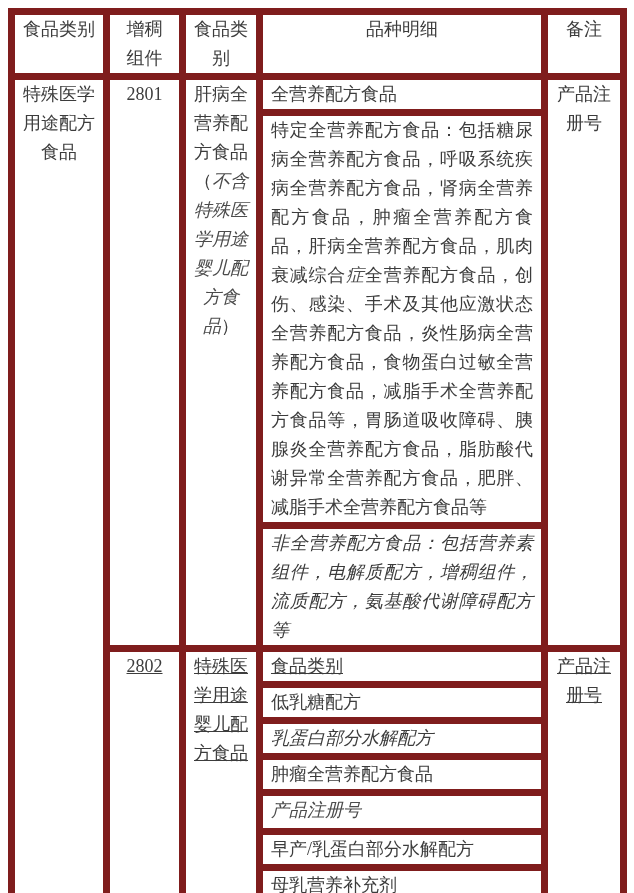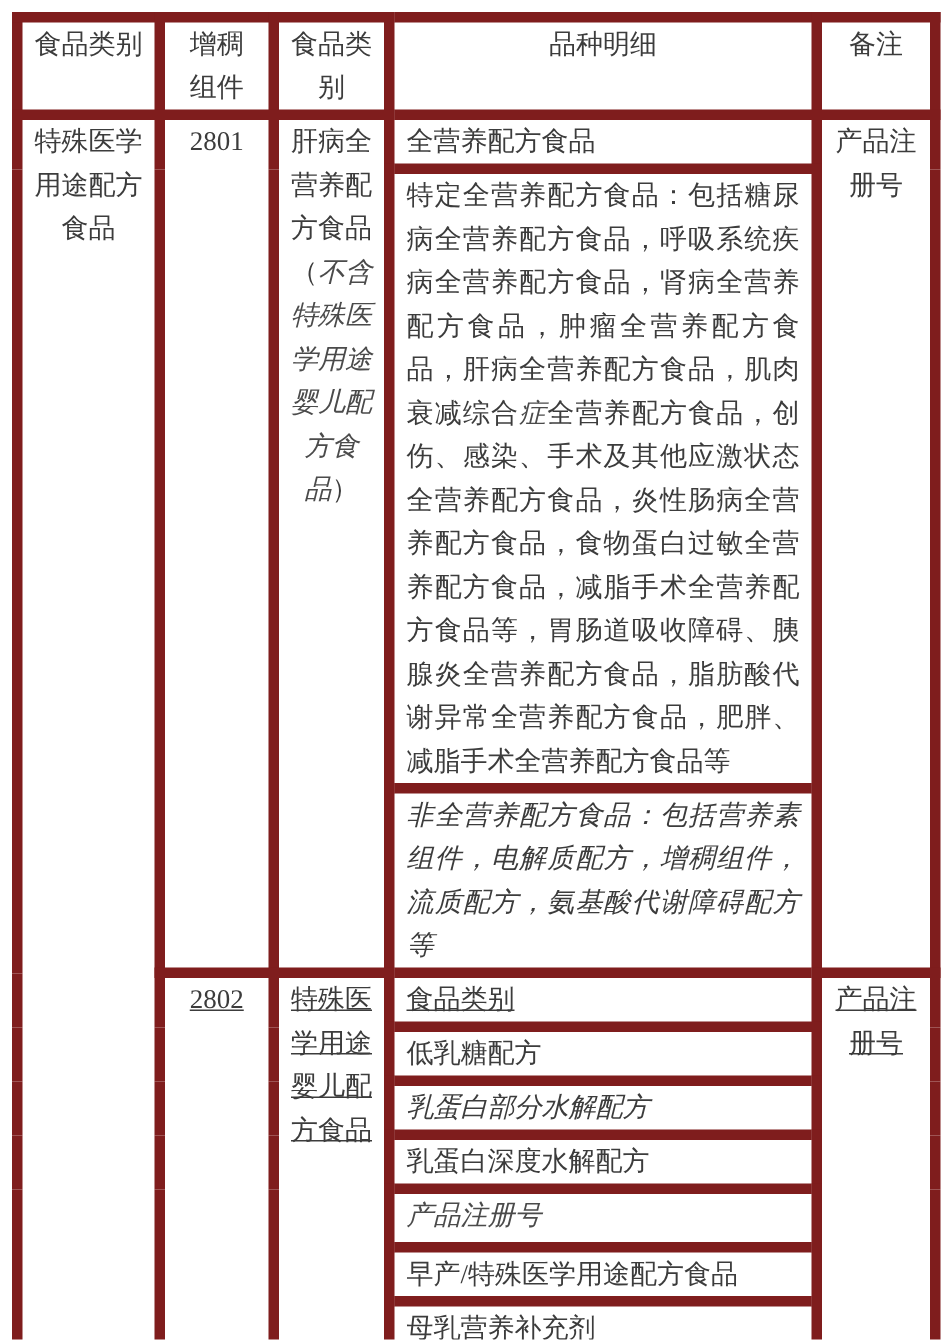--- a/index.html
+++ b/index.html
@@ -107,27 +107,27 @@
         <td class="item">食品类别</td>
         <td class="center-col" rowspan="8">产品注册号</td>
       </tr>
       <tr style="height:31px;">
         <td class="item">低乳糖配方</td>
       </tr>
       <tr style="height:35px;font-style:italic;">
         <td class="item">乳蛋白部分水解配方</td>
       </tr>
       <tr style="height:35px;">
-        <td class="item">乳蛋白深度水解配方</td>
+        <td class="item">肿瘤全营养配方食品</td>
       </tr>
       <tr style="height:39px;">
         <td class="item kaiti">产品注册号</td>
       </tr>
       <tr style="height:31px;">
-        <td class="item">早产/特殊医学用途配方食品</td>
+        <td class="item">早产/乳蛋白部分水解配方</td>
       </tr>
       <tr style="height:32px;">
         <td class="item">母乳营养补充剂</td>
       </tr>
 
     </tbody>
   </table>
 </div>
 
 </body></html>

